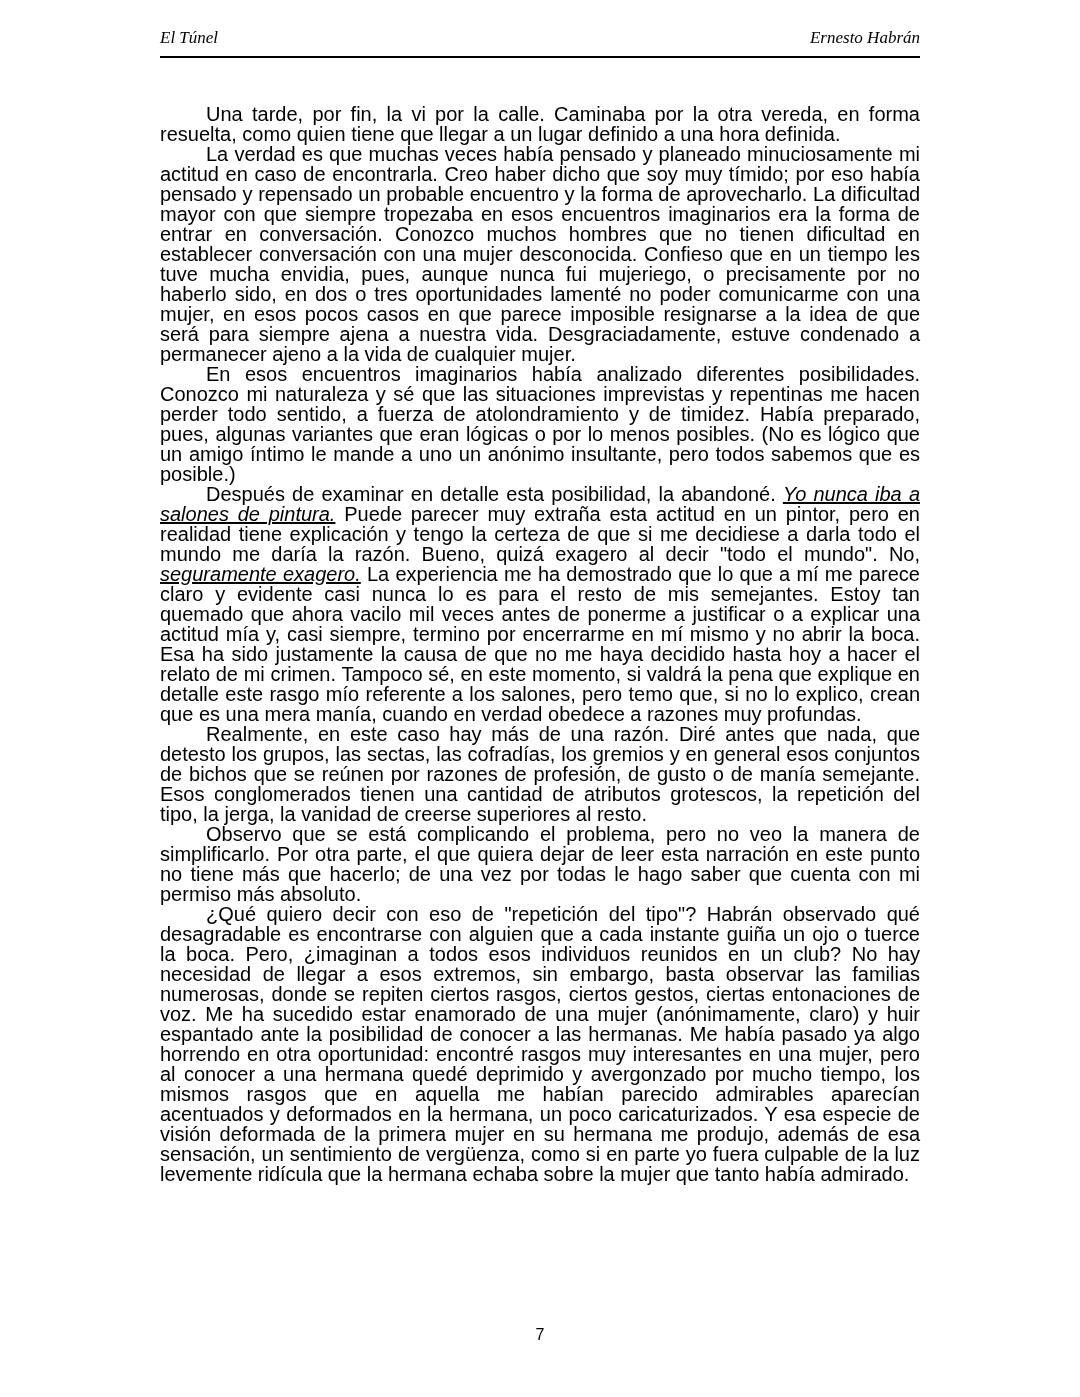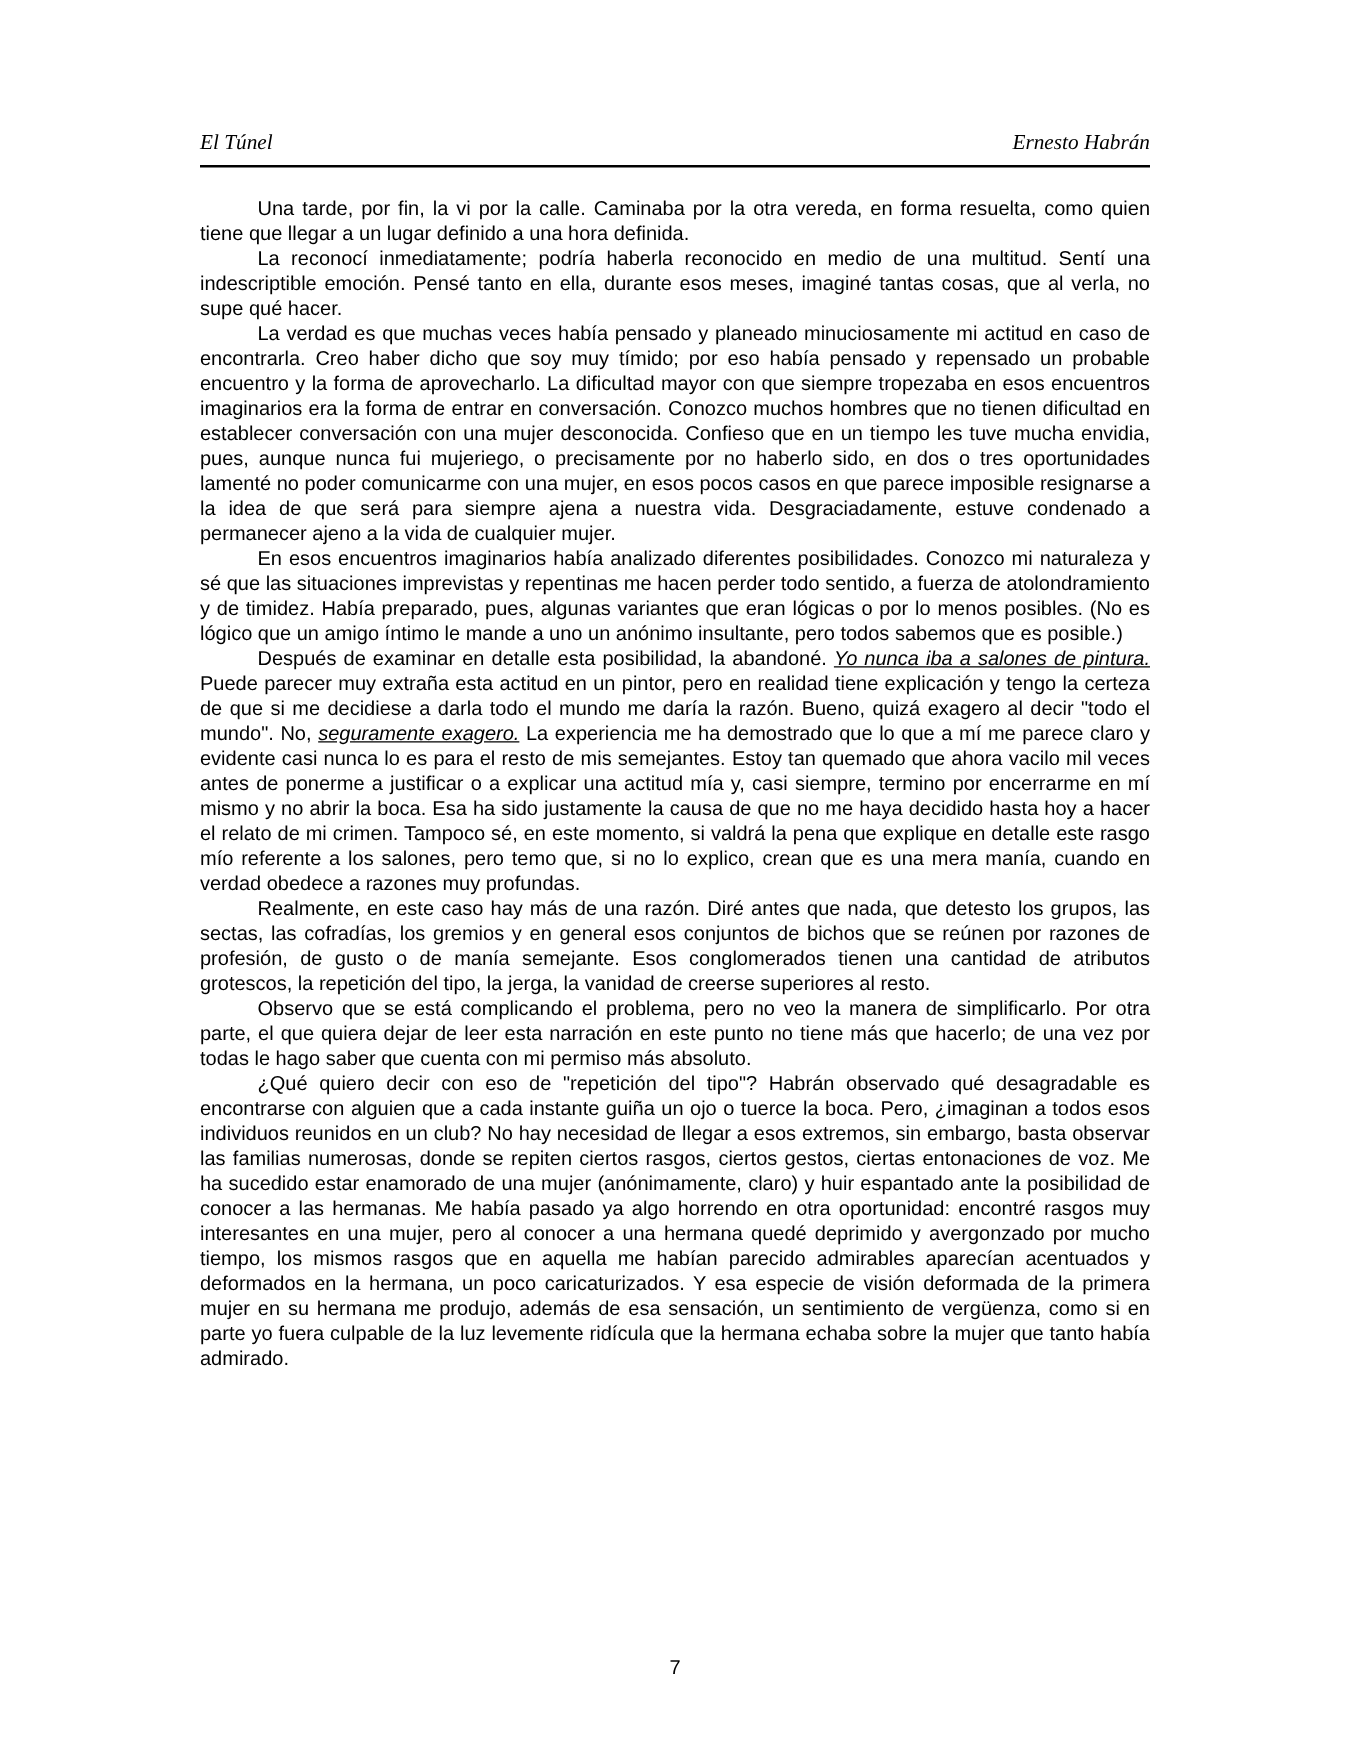--- a/index.html
+++ b/index.html
@@ -8,21 +8,21 @@
     background: #ffffff;
   }
   .page {
     position: relative;
     width: 1080px;
     height: 1397px;
     margin: 0 auto;
     background: #ffffff;
     color: #000000;
     box-sizing: border-box;
-    padding: 104px 160px 0 160px;
+    padding: 28px 160px 0 160px;
     font-family: "Liberation Sans", sans-serif;
     overflow: hidden;
   }
   .page-header {
     display: flex;
     justify-content: space-between;
     align-items: baseline;
     font-family: "Liberation Serif", serif;
     font-style: italic;
     font-size: 17px;
@@ -34,22 +34,22 @@
   }
   .chapter-title {
     text-align: center;
     font-family: "Liberation Serif", serif;
     font-size: 28px;
     font-weight: bold;
     margin: 42px 0 0 0;
     line-height: 32px;
   }
   .body-text {
-    margin-top: 24px;
-    font-size: 16px;
+    margin-top: 46px;
+    font-size: 20px;
     line-height: 20px;
     text-align: justify;
   }
   .body-text p.paragraph {
     margin: 0;
     text-indent: 46px;
   }
   .body-text .italic {
     font-style: italic;
     text-decoration: underline;
@@ -72,21 +72,20 @@
   <header class="page-header">
     <span class="header-left">El Túnel</span>
     <span class="header-right">Ernesto Habrán</span>
   </header>
 
   <div class="header-rule"></div>
 
 
   <main class="body-text" id="body-text">
       <p class="paragraph"><span>Una tarde, por fin, la vi por la calle. Caminaba por la otra vereda, en forma resuelta, como quien tiene que llegar a un lugar definido a una hora definida.</span></p>
-      <p class="paragraph"><span>La reconocí inmediatamente; podría haberla reconocido en medio de una multitud. Sentí una indescriptible emoción. Pensé tanto en ella, durante esos meses, imaginé tantas cosas, que al verla, no supe qué hacer.</span></p>
       <p class="paragraph"><span>La verdad es que muchas veces había pensado y planeado minuciosamente mi actitud en caso de encontrarla. Creo haber dicho que soy muy tímido; por eso había pensado y repensado un probable encuentro y la forma de aprovecharlo. La dificultad mayor con que siempre tropezaba en esos encuentros imaginarios era la forma de entrar en conversación. Conozco muchos hombres que no tienen dificultad en establecer conversación con una mujer desconocida. Confieso que en un tiempo les tuve mucha envidia, pues, aunque nunca fui mujeriego, o precisamente por no haberlo sido, en dos o tres oportunidades lamenté no poder comunicarme con una mujer, en esos pocos casos en que parece imposible resignarse a la idea de que será para siempre ajena a nuestra vida. Desgraciadamente, estuve condenado a permanecer ajeno a la vida de cualquier mujer.</span></p>
       <p class="paragraph"><span>En esos encuentros imaginarios había analizado diferentes posibilidades. Conozco mi naturaleza y sé que las situaciones imprevistas y repentinas me hacen perder todo sentido, a fuerza de atolondramiento y de timidez. Había preparado, pues, algunas variantes que eran lógicas o por lo menos posibles. (No es lógico que un amigo íntimo le mande a uno un anónimo insultante, pero todos sabemos que es posible.)</span></p>
       <p class="paragraph"><span>Después de examinar en detalle esta posibilidad, la abandoné. </span><span class="italic">Yo nunca iba a salones de pintura.</span><span> Puede parecer muy extraña esta actitud en un pintor, pero en realidad tiene explicación y tengo la certeza de que si me decidiese a darla todo el mundo me daría la razón. Bueno, quizá exagero al decir "todo el mundo". No, </span><span class="italic">seguramente exagero.</span><span> La experiencia me ha demostrado que lo que a mí me parece claro y evidente casi nunca lo es para el resto de mis semejantes. Estoy tan quemado que ahora vacilo mil veces antes de ponerme a justificar o a explicar una actitud mía y, casi siempre, termino por encerrarme en mí mismo y no abrir la boca. Esa ha sido justamente la causa de que no me haya decidido hasta hoy a hacer el relato de mi crimen. Tampoco sé, en este momento, si valdrá la pena que explique en detalle este rasgo mío referente a los salones, pero temo que, si no lo explico, crean que es una mera manía, cuando en verdad obedece a razones muy profundas.</span></p>
       <p class="paragraph"><span>Realmente, en este caso hay más de una razón. Diré antes que nada, que detesto los grupos, las sectas, las cofradías, los gremios y en general esos conjuntos de bichos que se reúnen por razones de profesión, de gusto o de manía semejante. Esos conglomerados tienen una cantidad de atributos grotescos, la repetición del tipo, la jerga, la vanidad de creerse superiores al resto.</span></p>
       <p class="paragraph"><span>Observo que se está complicando el problema, pero no veo la manera de simplificarlo. Por otra parte, el que quiera dejar de leer esta narración en este punto no tiene más que hacerlo; de una vez por todas le hago saber que cuenta con mi permiso más absoluto.</span></p>
       <p class="paragraph"><span>¿Qué quiero decir con eso de "repetición del tipo"? Habrán observado qué desagradable es encontrarse con alguien que a cada instante guiña un ojo o tuerce la boca. Pero, ¿imaginan a todos esos individuos reunidos en un club? No hay necesidad de llegar a esos extremos, sin embargo, basta observar las familias numerosas, donde se repiten ciertos rasgos, ciertos gestos, ciertas entonaciones de voz. Me ha sucedido estar enamorado de una mujer (anónimamente, claro) y huir espantado ante la posibilidad de conocer a las hermanas. Me había pasado ya algo horrendo en otra oportunidad: encontré rasgos muy interesantes en una mujer, pero al conocer a una hermana quedé deprimido y avergonzado por mucho tiempo, los mismos rasgos que en aquella me habían parecido admirables aparecían acentuados y deformados en la hermana, un poco caricaturizados. Y esa especie de visión deformada de la primera mujer en su hermana me produjo, además de esa sensación, un sentimiento de vergüenza, como si en parte yo fuera culpable de la luz levemente ridícula que la hermana echaba sobre la mujer que tanto había admirado.</span></p>
     </main>
 
   <footer class="page-footer">
     <span class="page-number">7</span>

